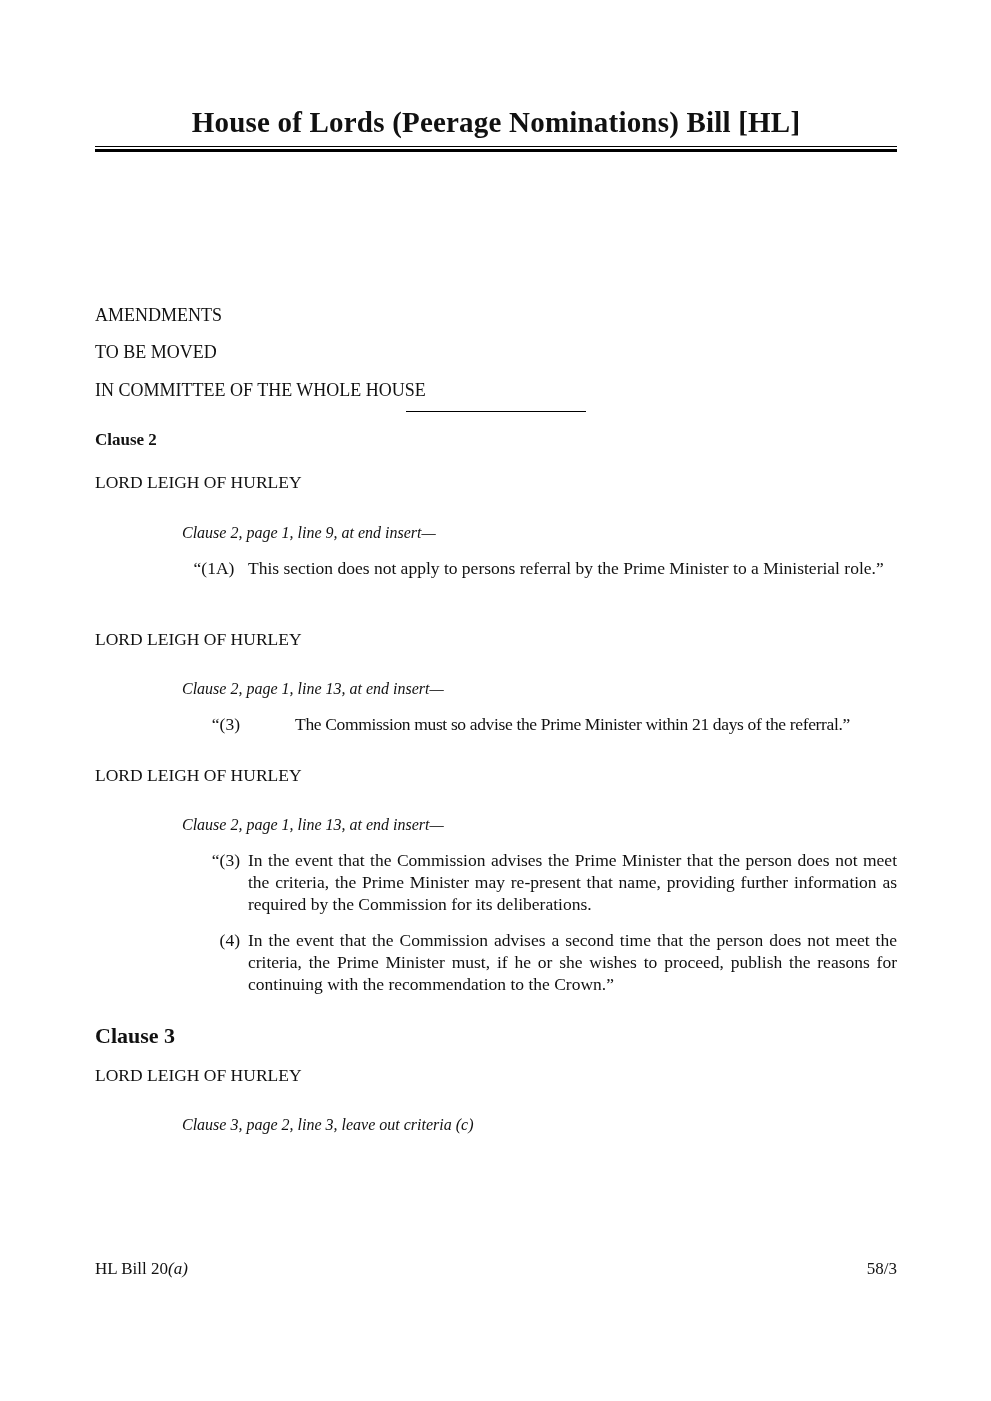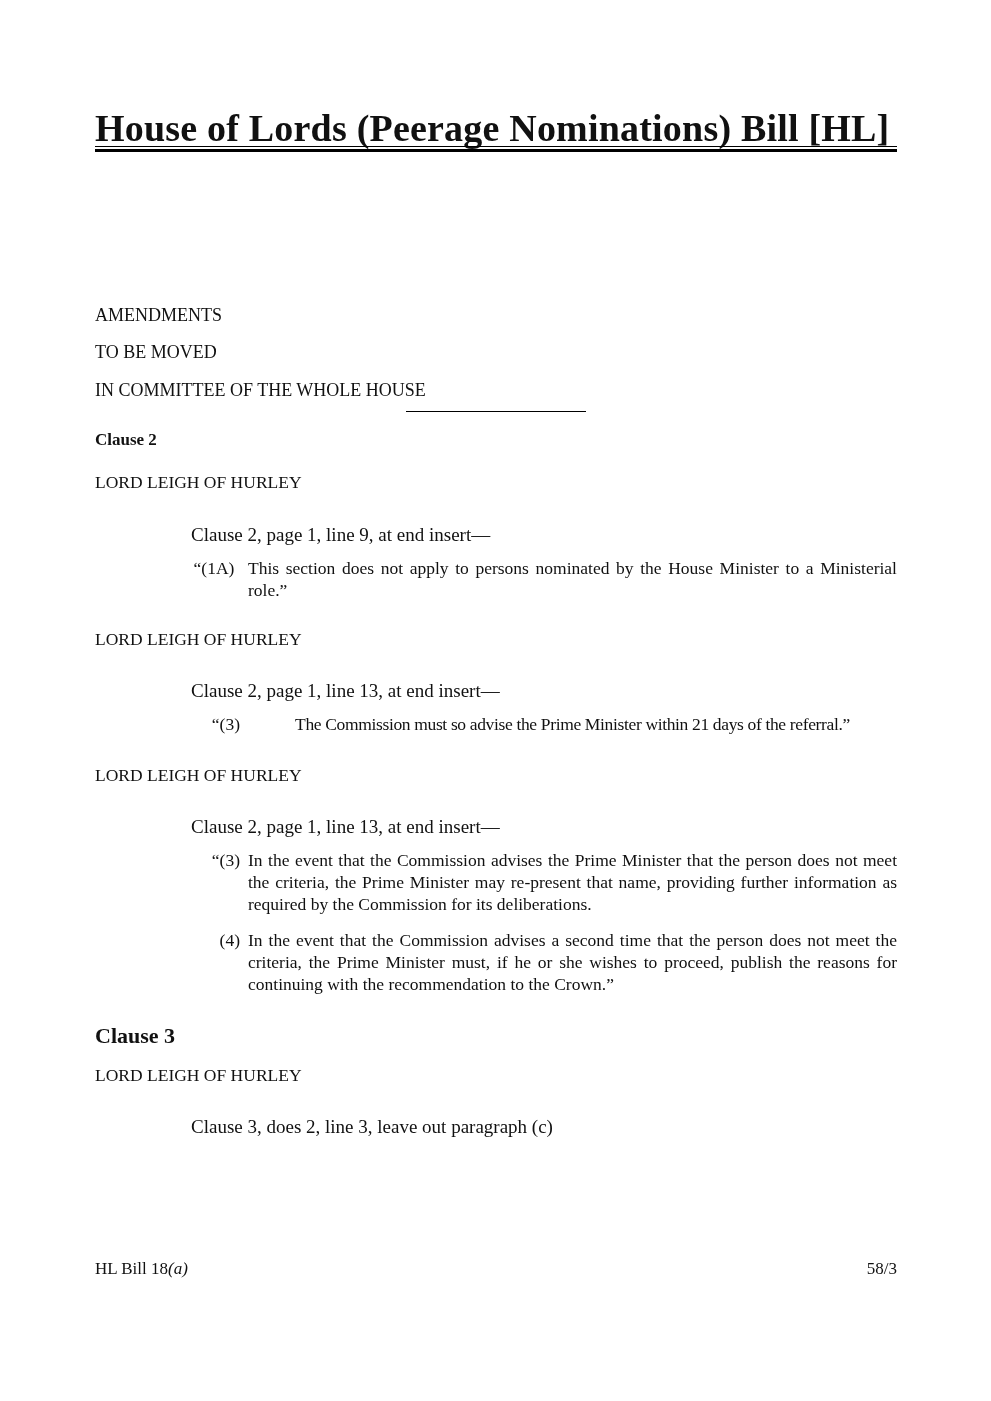--- a/index.html
+++ b/index.html
@@ -3,29 +3,29 @@
 <meta charset="utf-8">
 <style>
   html, body { margin: 0; padding: 0; background: #ffffff; }
   body {
     width: 991px; height: 1401px; position: relative; overflow: hidden;
     font-family: "Liberation Serif", "DejaVu Serif", serif;
     color: #111;
   }
   .abs { position: absolute; }
   .title {
-    left: 95px; width: 802px; top: 106px; text-align: left;
-    font-size: 38px; font-weight: bold; letter-spacing: 0.2px;
+    left: 95px; width: 802px; top: 106px; text-align: center;
+    font-size: 29px; font-weight: bold; letter-spacing: 0.2px;
   }
   .rule-thin { left: 95px; width: 802px; top: 146px; height: 1px; background: #000; }
   .rule-thick { left: 95px; width: 802px; top: 149px; height: 3px; background: #000; }
   .center { left: 95px; width: 802px; font-size: 18px; }
   .heading-rule { left: 406px; width: 180px; top: 411px; height: 1px; background: #000; }
   .bold { font-weight: bold; }
-  .instr { left: 191px; font-size: 19px; }
+  .instr { left: 182px; font-size: 16px; font-style: italic; }
   .amend { left: 180px; width: 717px; font-size: 17.5px; line-height: 22px; }
   .amend .num { position: absolute; left: 0; width: 60px; text-align: right; padding-right: 0; }
   .amend .num.left { text-align: center; }
   .amend .txt { margin-left: 68px; text-align: justify; }
   .footer { font-size: 17px; top: 1259px; }
 </style>
 </head>
 <body>
 
 <div class="abs title">House of Lords (Peerage Nominations) Bill [HL]</div>
@@ -36,21 +36,21 @@
 <div class="abs center" style="top:342px">TO BE MOVED</div>
 <div class="abs center" style="top:380px">IN COMMITTEE OF THE WHOLE HOUSE</div>
 <div class="abs heading-rule"></div>
 
 <div class="abs center bold" style="top:430px; font-size:17px">Clause 2</div>
 
 <div class="abs center" style="top:472px; font-size:17.5px">LORD LEIGH OF HURLEY</div>
 <div class="abs instr" style="top:524px">Clause 2, page 1, line 9, at end insert—</div>
 <div class="abs amend" style="top:557px">
   <span class="num left" style="left:4px">“(1A)</span>
-  <div class="txt">This section does not apply to persons nominated by the House Minister to a Ministerial role.”</div>
+  <div class="txt">This section does not apply to persons referral by the Prime Minister to a Ministerial role.”</div>
 </div>
 
 <div class="abs center" style="top:629px; font-size:17.5px">LORD LEIGH OF HURLEY</div>
 <div class="abs instr" style="top:680px">Clause 2, page 1, line 13, at end insert—</div>
 <div class="abs amend" style="top:713px">
   <span class="num">“(3)</span>
   <div class="txt" style="letter-spacing:-0.35px; text-align:center; white-space:nowrap">The Commission must so advise the Prime Minister within 21 days of the referral.”</div>
 </div>
 
 <div class="abs center" style="top:765px; font-size:17.5px">LORD LEIGH OF HURLEY</div>
@@ -59,18 +59,18 @@
   <span class="num">“(3)</span>
   <div class="txt">In the event that the Commission advises the Prime Minister that the person does not meet the criteria, the Prime Minister may re-present that name, providing further information as required by the Commission for its deliberations.</div>
 </div>
 <div class="abs amend" style="top:929px">
   <span class="num">(4)</span>
   <div class="txt">In the event that the Commission advises a second time that the person does not meet the criteria, the Prime Minister must, if he or she wishes to proceed, publish the reasons for continuing with the recommendation to the Crown.”</div>
 </div>
 
 <div class="abs center bold" style="top:1023px; font-size:22px">Clause 3</div>
 <div class="abs center" style="top:1065px; font-size:17.5px">LORD LEIGH OF HURLEY</div>
-<div class="abs instr" style="top:1116px">Clause 3, does 2, line 3, leave out paragraph (c)</div>
+<div class="abs instr" style="top:1116px">Clause 3, page 2, line 3, leave out criteria (c)</div>
 
 <div class="abs footer" style="left:95px">
-  <span>HL Bill 18</span><i>(a)</i>
+  <span>HL Bill 20</span><i>(a)</i>
 </div>
 <div class="abs footer" style="right:94px; text-align:right">58/3</div>
 
 </body></html>

